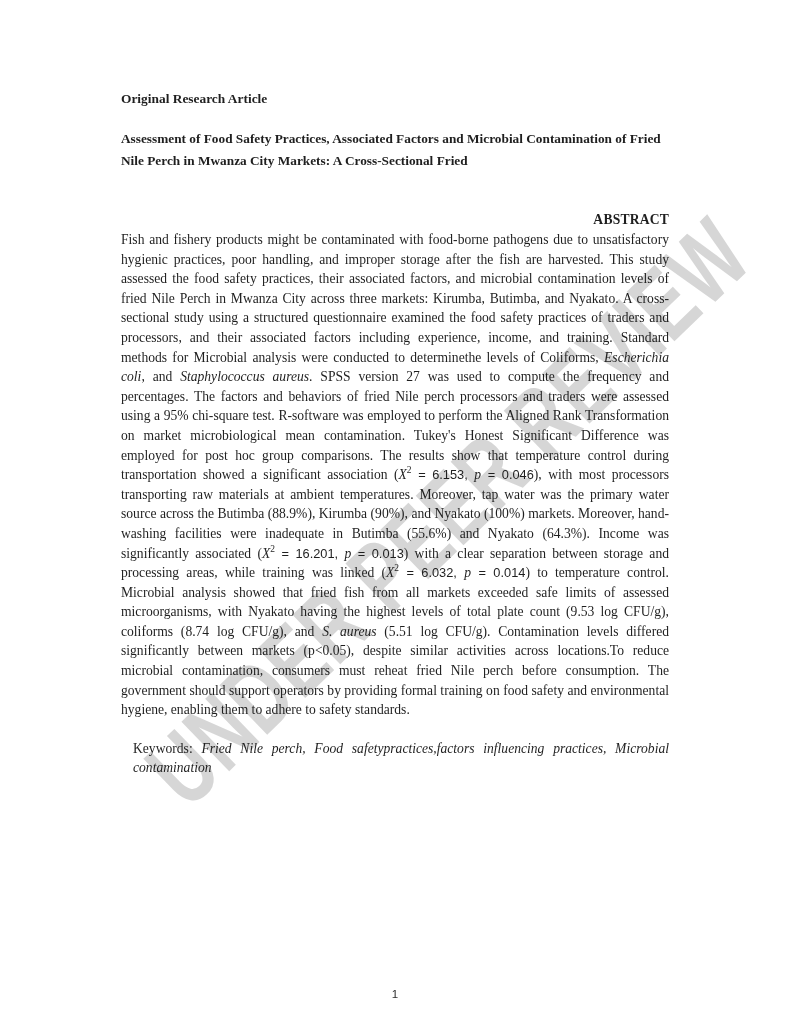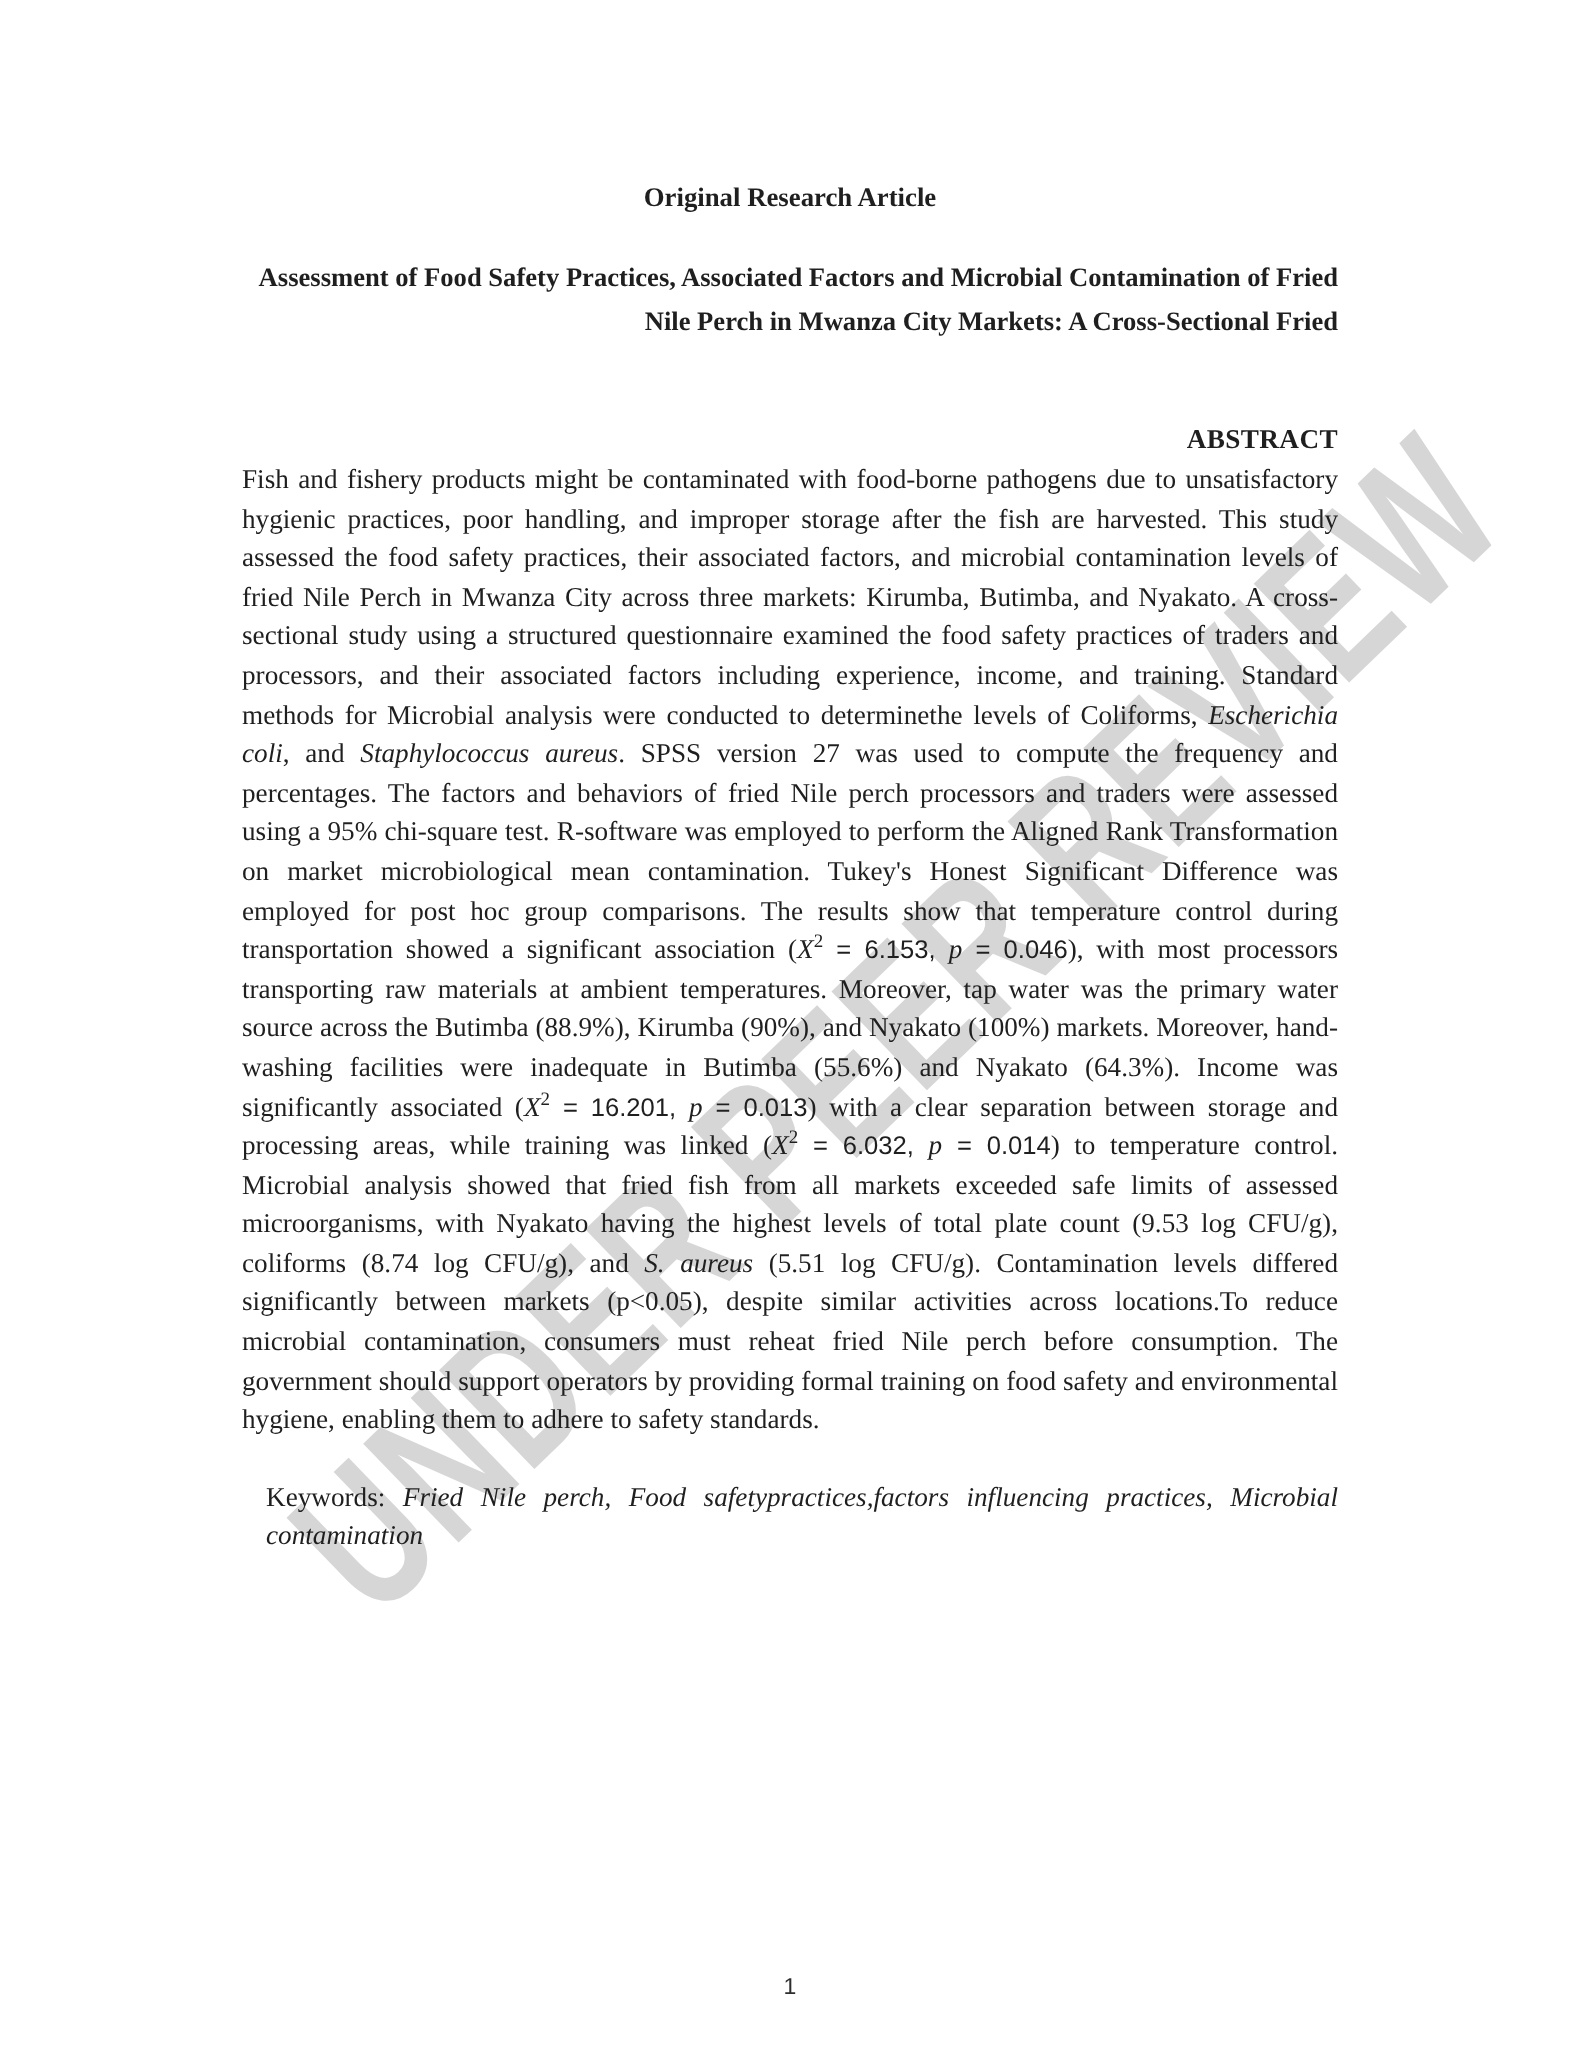--- a/index.html
+++ b/index.html
@@ -32,28 +32,27 @@
     user-select: none;
   }
   .content {
     position: absolute;
     left: 121px;
     top: 90px;
     width: 548px;
     z-index: 1;
   }
   .article-type {
-    text-align: center;
     font-weight: 700;
     font-size: 13.4px;
     line-height: 17px;
   }
   .title {
     margin-top: 21px;
-    text-align: right;
+    text-align: left;
     font-weight: 700;
     font-size: 13.3px;
     line-height: 22px;
   }
   .title .title-line { white-space: nowrap; }
   .abstract-heading {
     margin-top: 38px;
     font-weight: 700;
     font-size: 13.6px;
     line-height: 20px;

